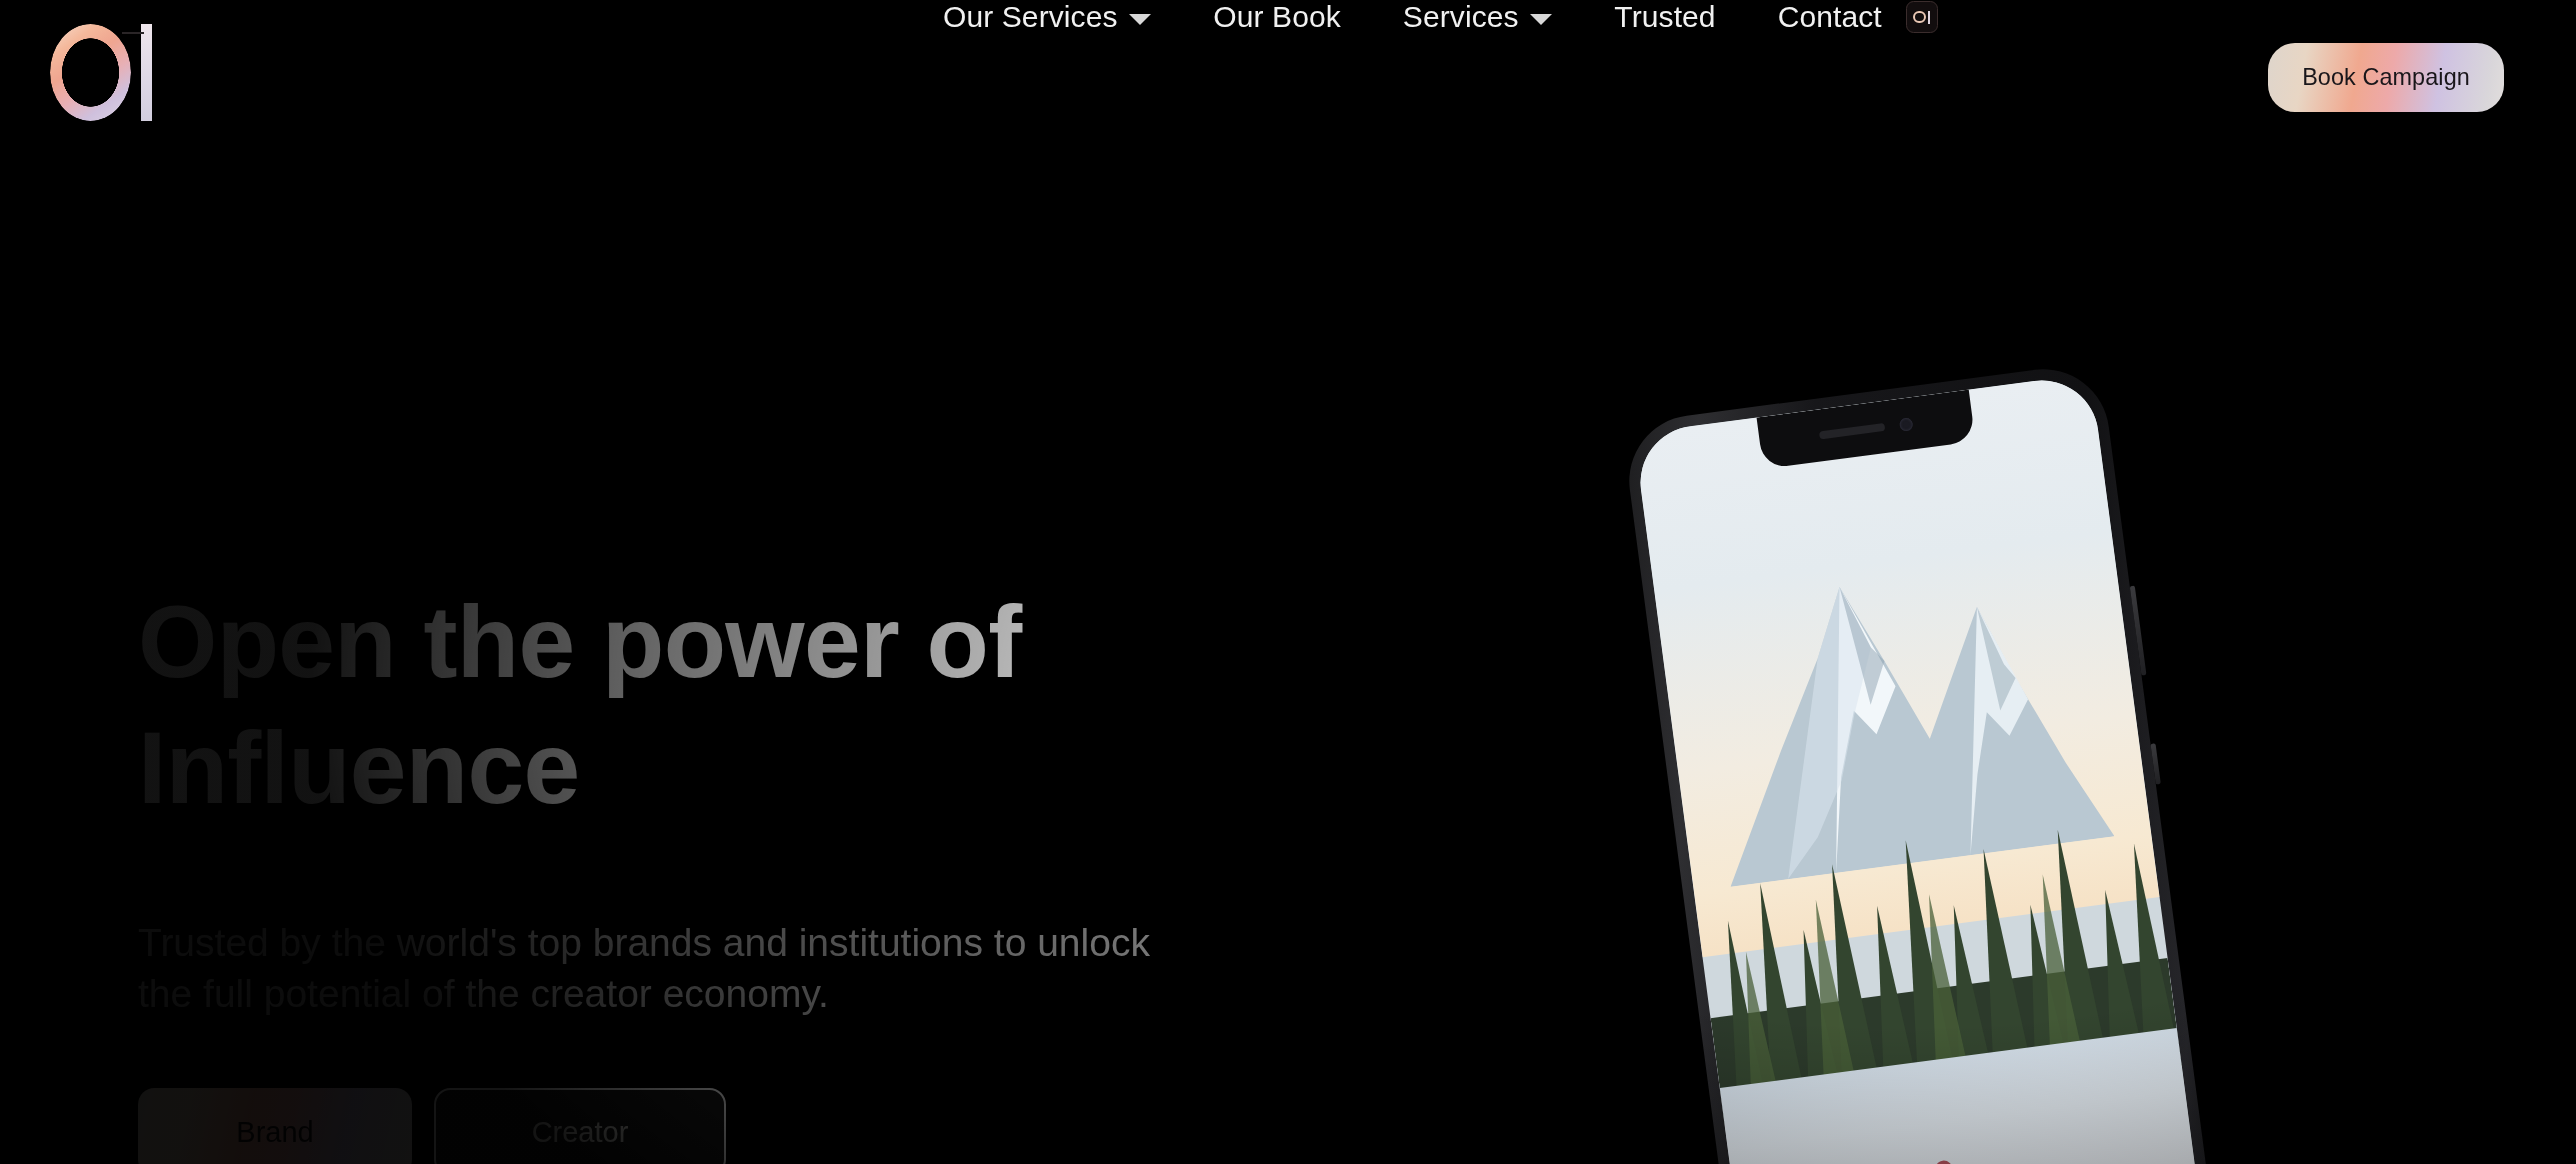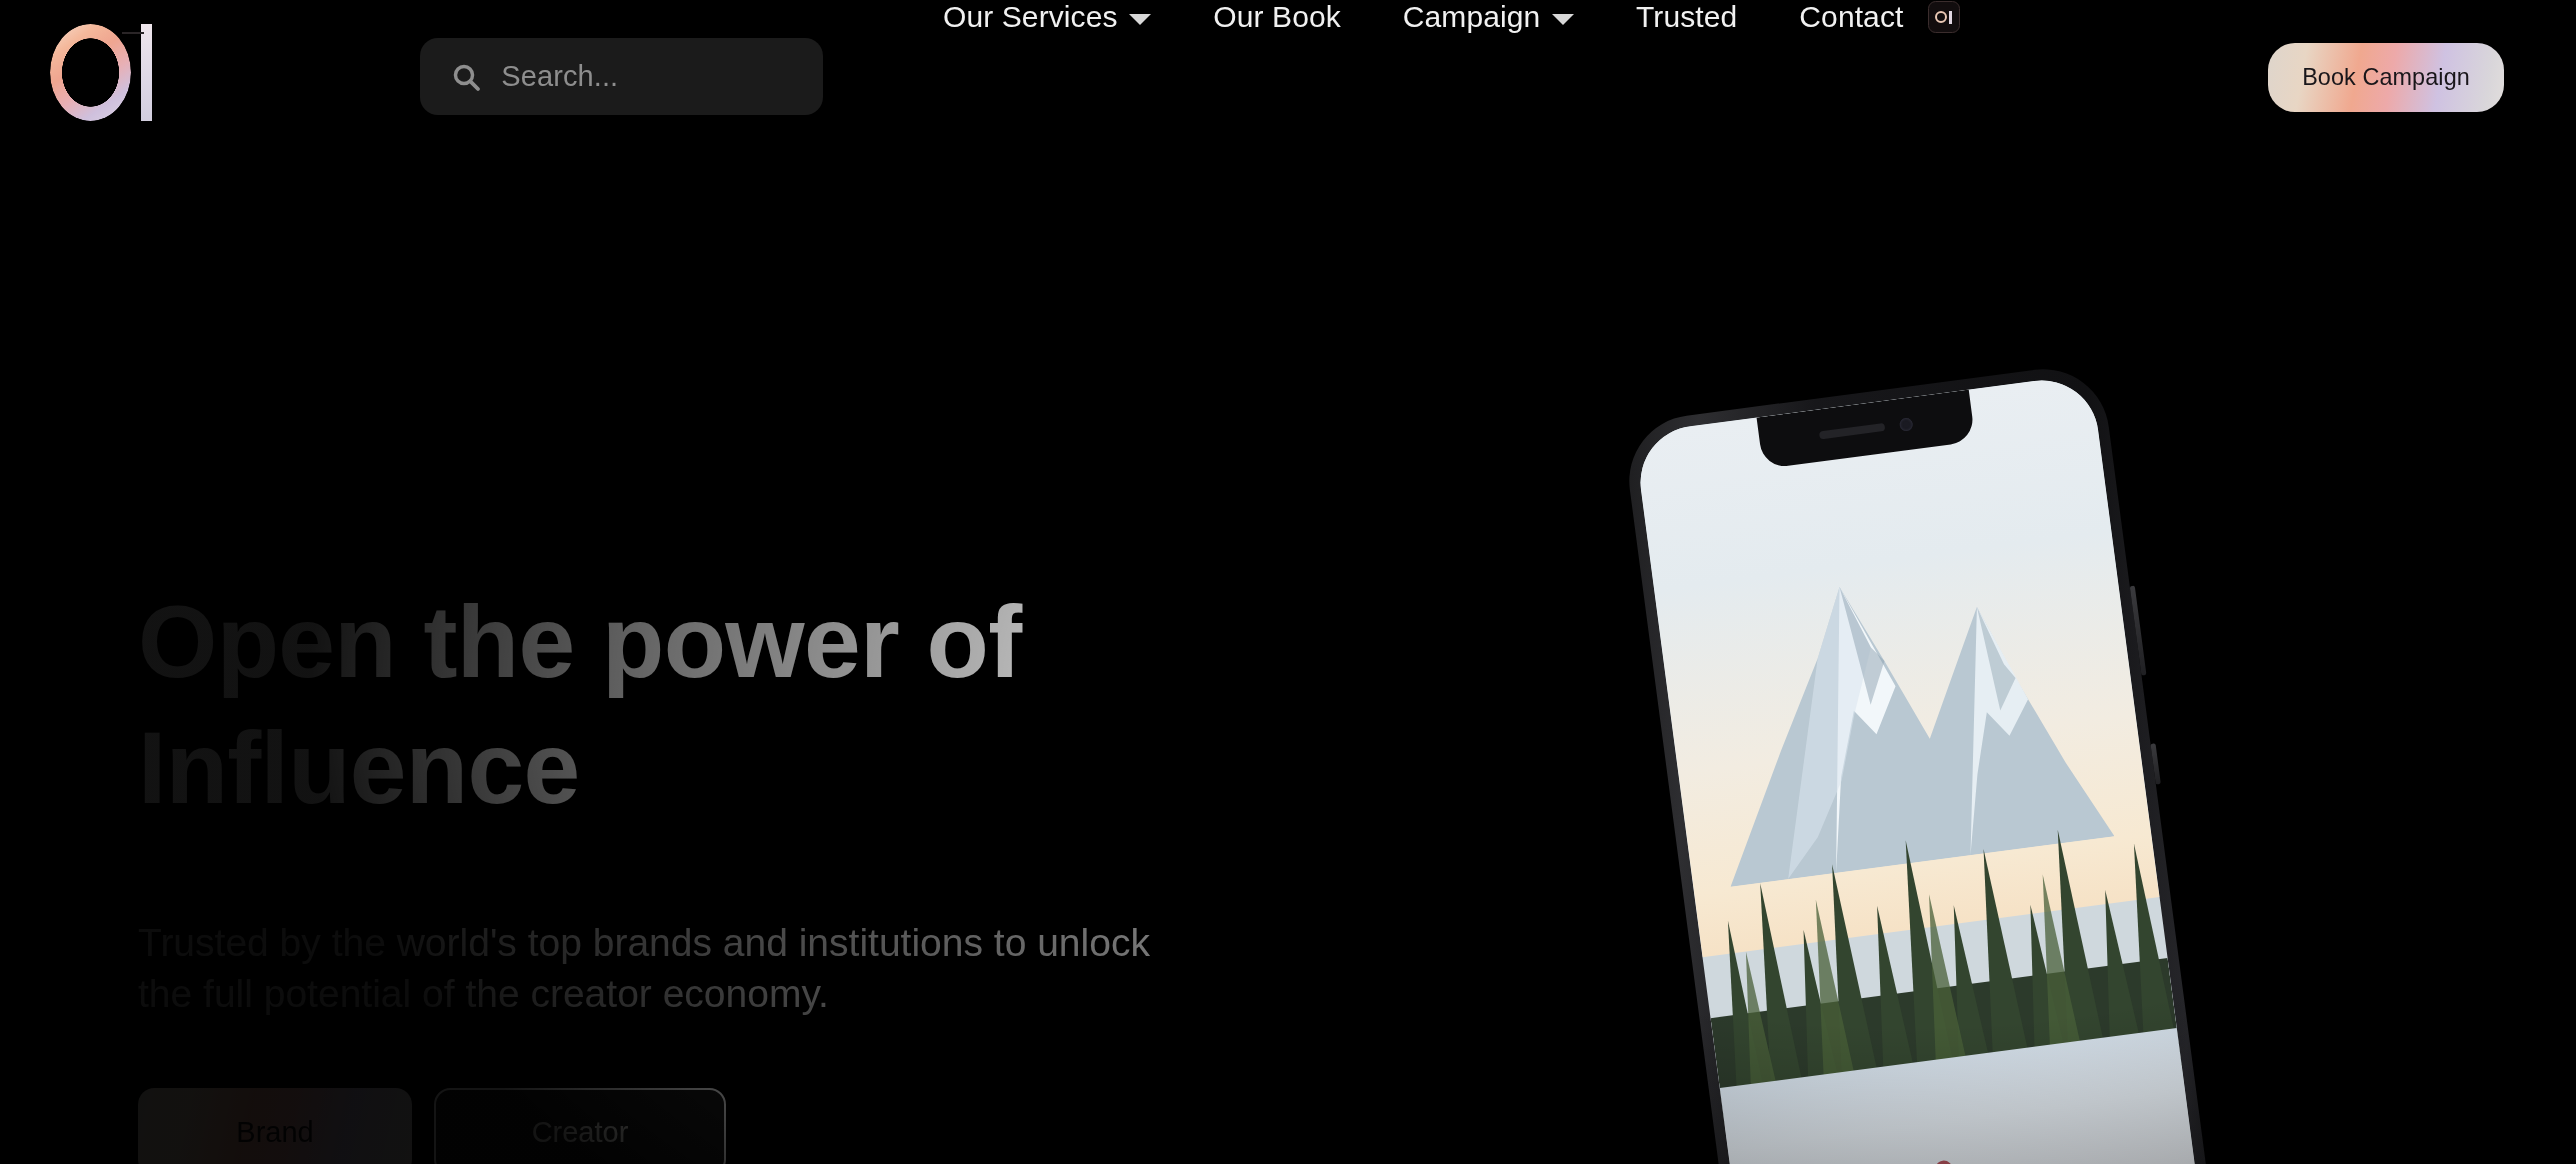--- a/index.html
+++ b/index.html
@@ -354,41 +354,34 @@
 <body>
 
 <header class="header">
 
   <div class="logo">
     <div class="logo-o"></div>
     <div class="logo-i"></div>
     <div class="logo-tick"></div>
   </div>
 
-  <div class="search-box">
-    <svg class="search-icon" viewBox="0 0 24 24" fill="none">
-      <circle cx="10.5" cy="10.5" r="6.4" stroke="#8e8e8e" stroke-width="2.6"></circle>
-      <line x1="15.3" y1="15.3" x2="21" y2="21" stroke="#8e8e8e" stroke-width="2.9" stroke-linecap="round"></line>
-    </svg>
-    <span class="search-placeholder">Search...</span>
-  </div>
 
   <nav class="nav">
 
     <div class="nav-item">
       <span>Our Services</span>
       <span class="caret"></span>
     </div>
 
     <div class="nav-item">
       <span>Our Book</span>
     </div>
 
     <div class="nav-item">
-      <span>Campaign</span>
+      <span>Services</span>
       <span class="caret"></span>
     </div>
 
     <div class="nav-item">
       <span>Trusted</span>
     </div>
 
     <div class="nav-item">
       <span>Contact</span>
       <span class="contact-badge">

